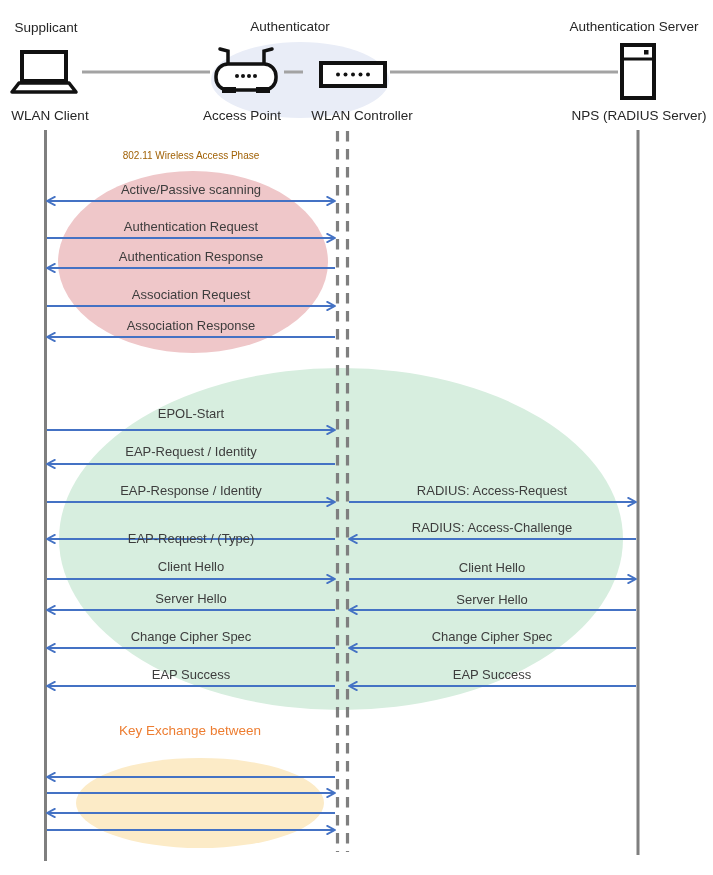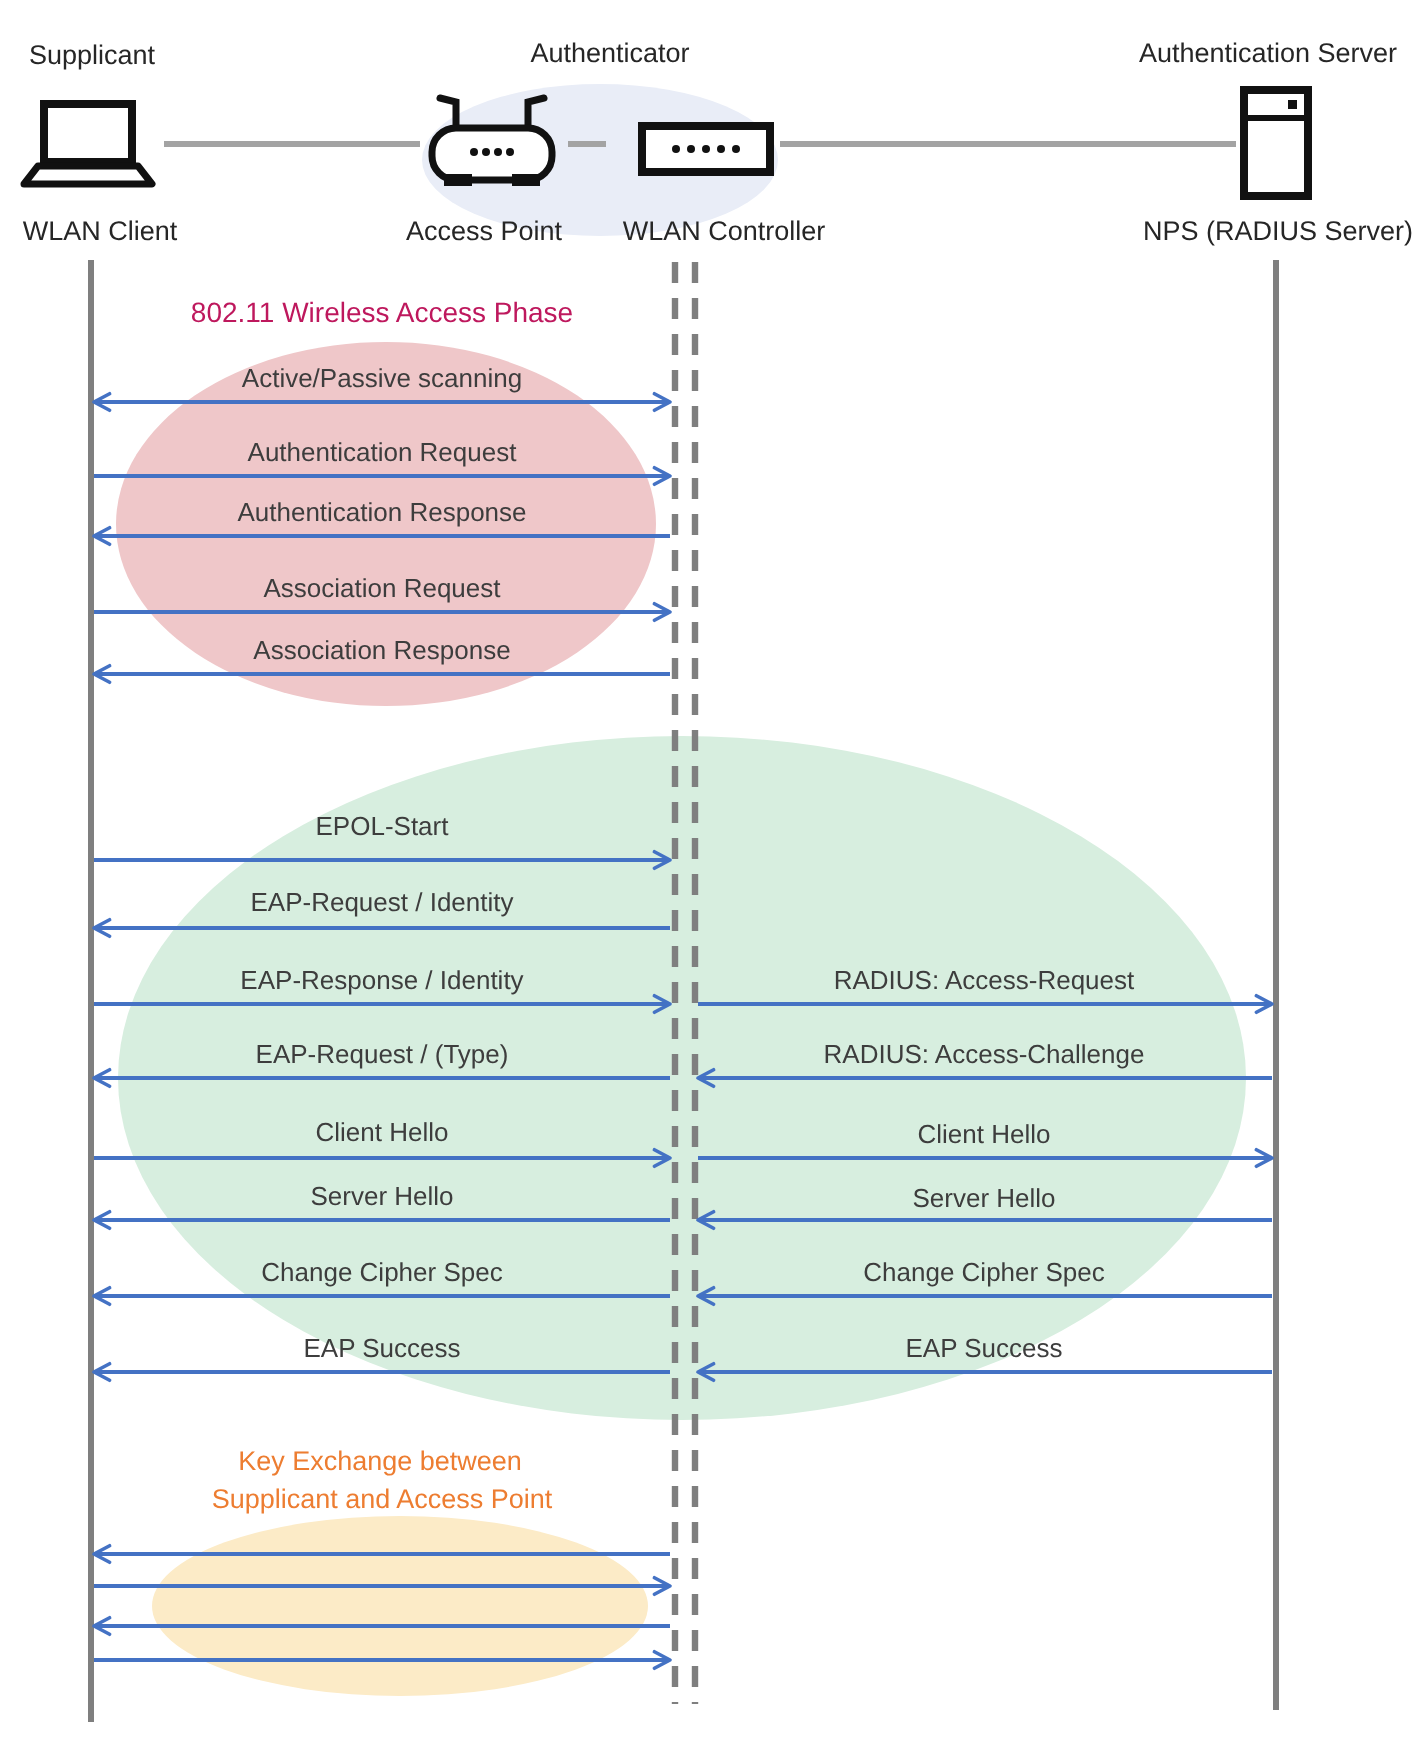--- a/index.html
+++ b/index.html
@@ -7,21 +7,21 @@
     position:relative; width:713px; height:867px; background:#ffffff;
     font-family:"Liberation Sans", sans-serif; overflow:hidden;
   }
   .stage svg.canvas { position:absolute; left:0; top:0; }
   .lb {
     position:absolute; transform:translate(-50%,-50%);
     white-space:nowrap; color:#3d3d3d; font-size:13px; line-height:1.15;
   }
   .actor { font-size:13.5px; color:#262626; }
   .device { font-size:13.5px; color:#262626; }
-  .ph1 { color:#be185d; font-size:14px; }
+  .ph1 { color:#a16207; font-size:10px; }
   .ph2 { color:#1fae67; font-size:13.5px; }
   .ph3 { color:#ED7D31; font-size:13.5px; }
 </style>
 </head>
 <body>
 
 <div class="stage">
 
   <svg class="canvas" width="713" height="875" viewBox="0 0 713 875">
     <defs>
@@ -102,41 +102,40 @@
     </g>
 
     <g transform="translate(620,43)">
       <rect x="2" y="2" width="32" height="53" fill="#ffffff" stroke="#111111" stroke-width="4"></rect>
       <line x1="3" y1="16" x2="33" y2="16" stroke="#111111" stroke-width="3"></line>
       <rect x="24" y="7" width="4.5" height="4.5" fill="#111111"></rect>
     </g>
   </svg>
 
   <div class="lb actor" style="left:46px;top:28px">Supplicant</div>
-  <div class="lb actor" style="left:305px;top:27px">Authenticator</div>
+  <div class="lb actor" style="left:290px;top:27px">Authenticator</div>
   <div class="lb actor" style="left:634px;top:27px">Authentication Server</div>
 
   <div class="lb device" style="left:50px;top:116px">WLAN Client</div>
   <div class="lb device" style="left:242px;top:116px">Access Point</div>
   <div class="lb device" style="left:362px;top:116px">WLAN Controller</div>
   <div class="lb device" style="left:639px;top:116px">NPS (RADIUS Server)</div>
 
   <div class="lb ph1" style="left:191px;top:156px">802.11 Wireless Access Phase</div>
   <div class="lb ph3" style="left:190px;top:731px">Key Exchange between</div>
-  <div class="lb ph3" style="left:191px;top:750px">Supplicant and Access Point</div>
 
   <div class="lb" style="left:191px;top:190px">Active/Passive scanning</div>
   <div class="lb" style="left:191px;top:227px">Authentication Request</div>
   <div class="lb" style="left:191px;top:257px">Authentication Response</div>
   <div class="lb" style="left:191px;top:295px">Association Request</div>
   <div class="lb" style="left:191px;top:326px">Association Response</div>
   <div class="lb" style="left:191px;top:414px">EPOL-Start</div>
   <div class="lb" style="left:191px;top:452px">EAP-Request / Identity</div>
   <div class="lb" style="left:191px;top:491px">EAP-Response / Identity</div>
-  <div class="lb" style="left:191px;top:528px">EAP-Request / (Type)</div>
+  <div class="lb" style="left:191px;top:539px">EAP-Request / (Type)</div>
   <div class="lb" style="left:191px;top:567px">Client Hello</div>
   <div class="lb" style="left:191px;top:599px">Server Hello</div>
   <div class="lb" style="left:191px;top:637px">Change Cipher Spec</div>
   <div class="lb" style="left:191px;top:675px">EAP Success</div>
 
   <div class="lb" style="left:492px;top:491px">RADIUS: Access-Request</div>
   <div class="lb" style="left:492px;top:528px">RADIUS: Access-Challenge</div>
   <div class="lb" style="left:492px;top:568px">Client Hello</div>
   <div class="lb" style="left:492px;top:600px">Server Hello</div>
   <div class="lb" style="left:492px;top:637px">Change Cipher Spec</div>

